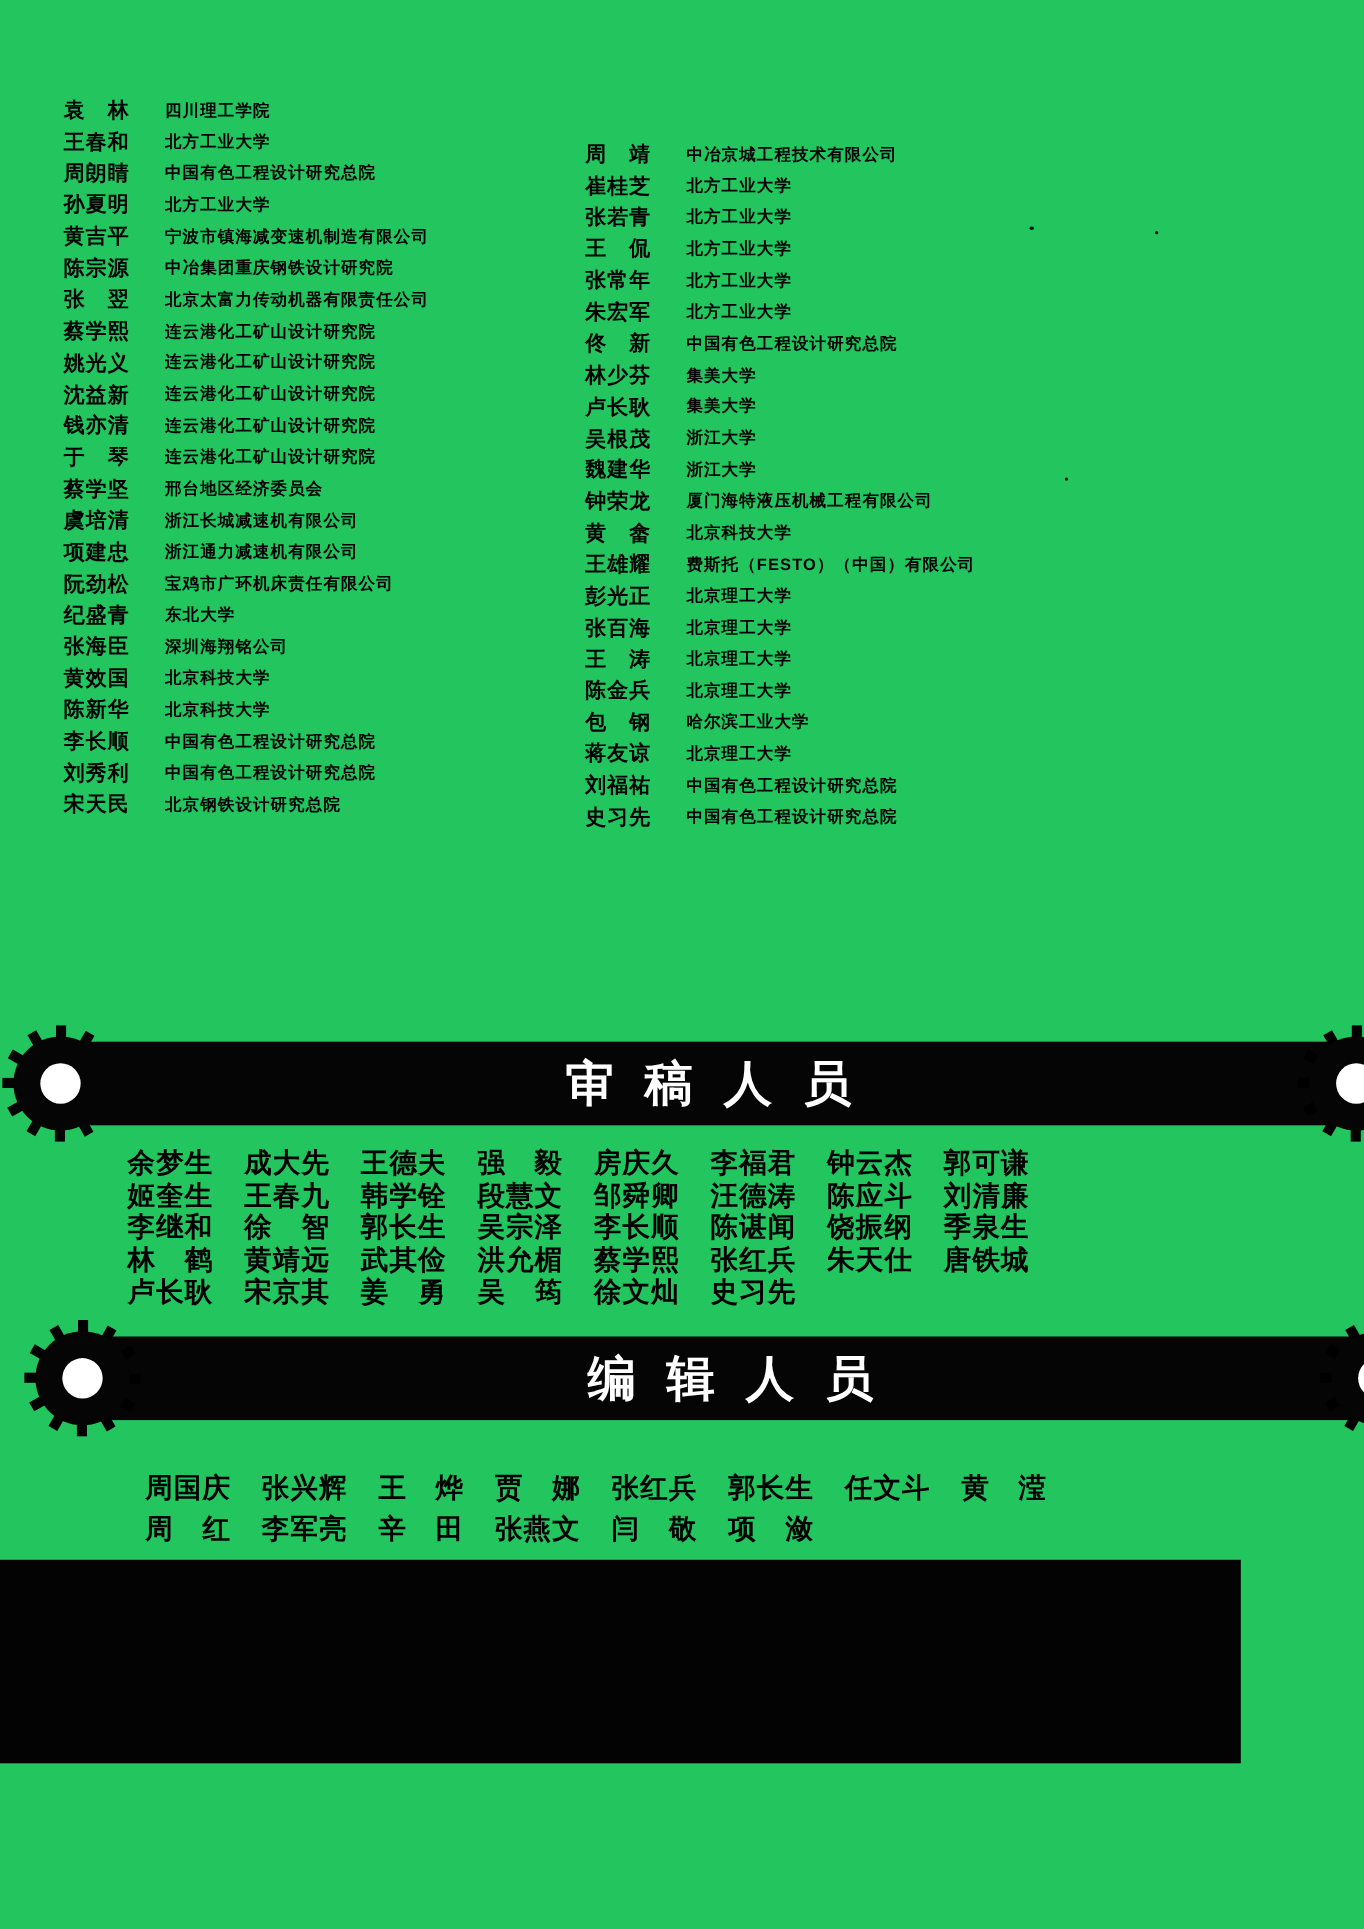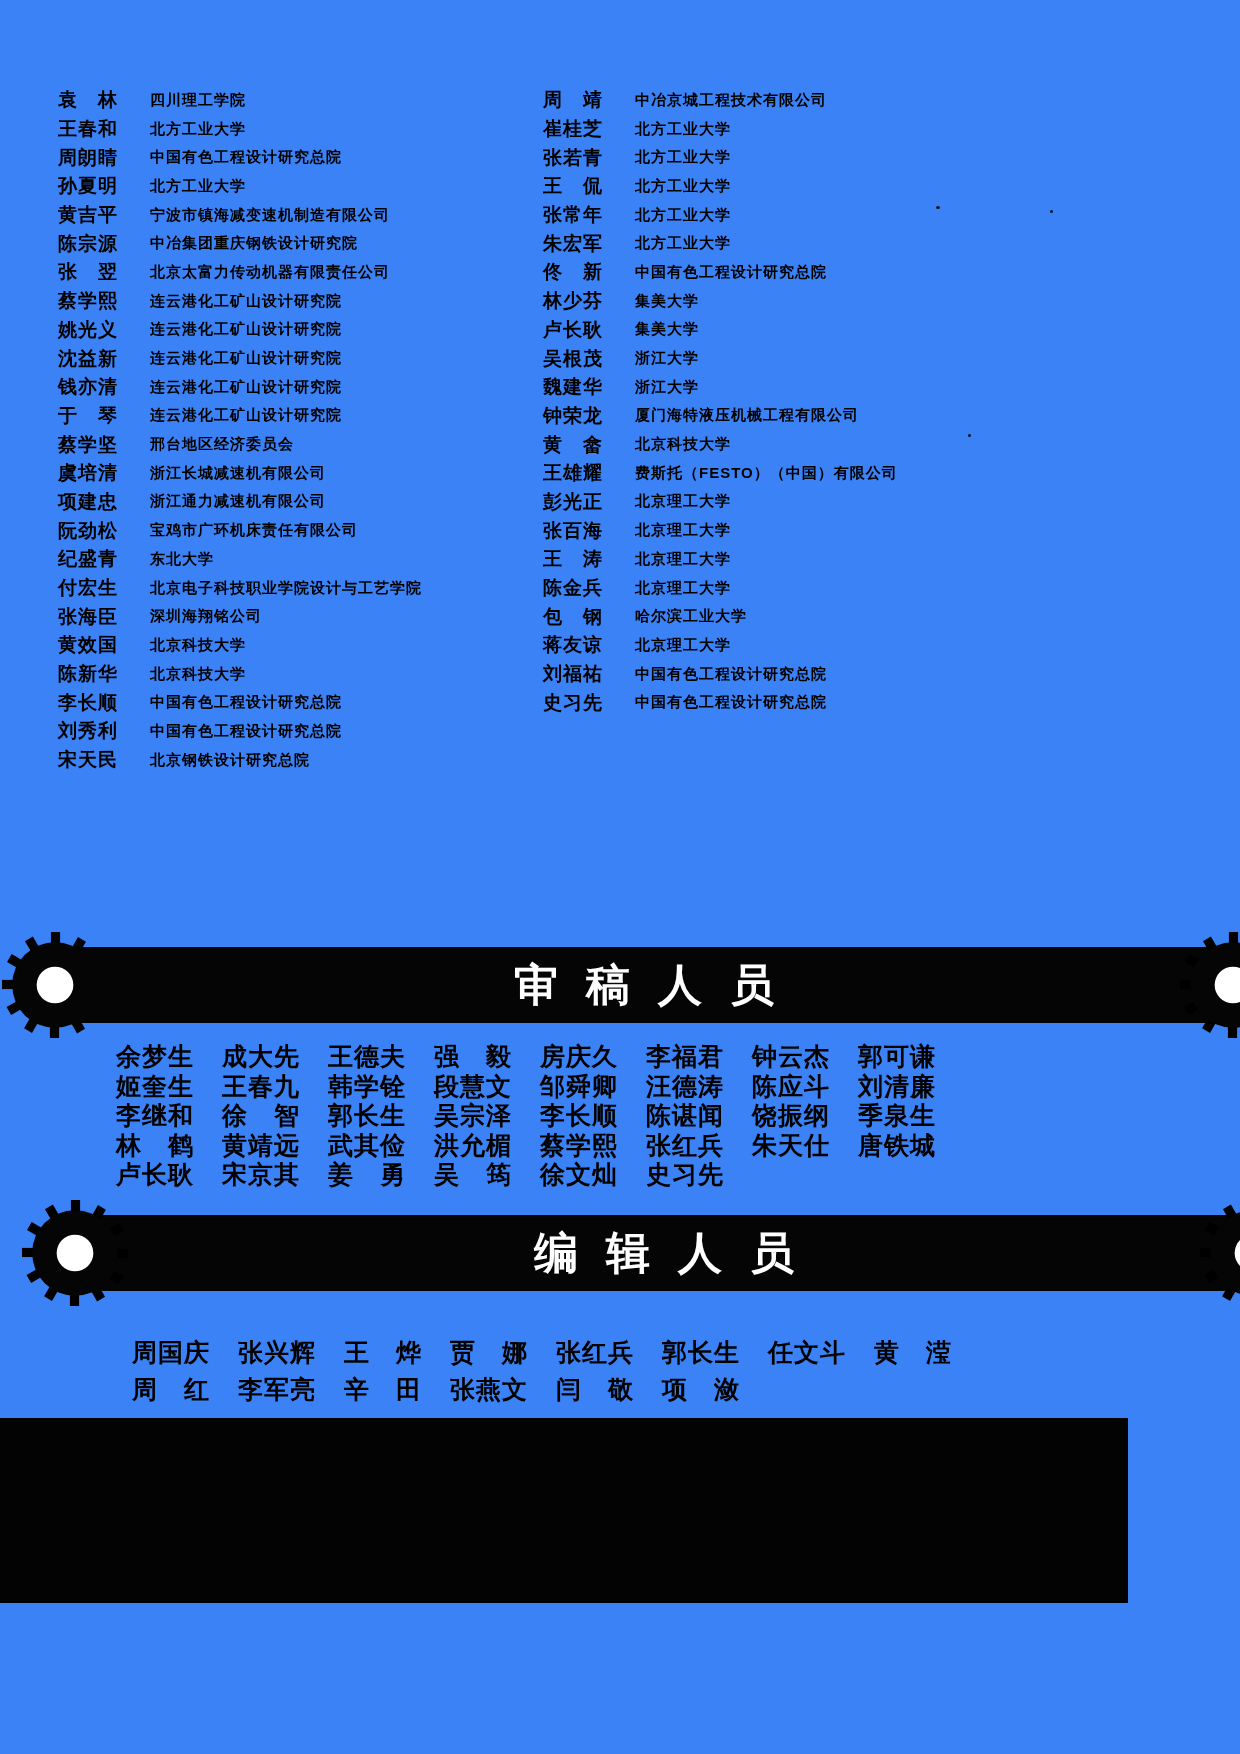--- a/index.html
+++ b/index.html
@@ -1,26 +1,26 @@
 <!DOCTYPE html>
 <html><head>
 <meta charset="utf-8">
 <style>
   html,body{margin:0;padding:0;}
   body{
     width:1240px;height:1754px;position:relative;background:#f7f7f5;
     font-family:"Liberation Sans","DejaVu Sans",sans-serif;color:#000;
     overflow:hidden;
   }
-  .page{position:absolute;inset:0;background:#3b82f6;}
+  .page{position:absolute;inset:0;background:#22c55e;}
 
   
   .contrib-col{position:absolute;top:86px;}
   .contrib-col.left{left:58px;width:475px;}
-  .contrib-col.right{left:543px;width:650px;}
+  .contrib-col.right{left:532px;width:650px;margin-top:40px;}
   .c-row{display:flex;height:28.7px;align-items:center;}
   .c-name{flex:none;width:92px;font-size:19px;font-weight:700;letter-spacing:1px;white-space:pre;}
   .c-org{flex:1;font-size:15px;font-weight:700;letter-spacing:1px;white-space:nowrap;}
 
   
   .banner{position:absolute;left:0;width:1240px;height:112px;padding-left:48px;}
   .banner-bar{
     position:absolute;left:36px;right:36px;top:18px;height:74px;background:#050505;
     display:flex;align-items:center;justify-content:center;
     box-shadow:0 0 0 1px #050505;
@@ -115,24 +115,20 @@
         <span class="c-name">项建忠</span>
         <span class="c-org">浙江通力减速机有限公司</span>
       </div>
       <div class="c-row">
         <span class="c-name">阮劲松</span>
         <span class="c-org">宝鸡市广环机床责任有限公司</span>
       </div>
       <div class="c-row">
         <span class="c-name">纪盛青</span>
         <span class="c-org">东北大学</span>
-      </div>
-      <div class="c-row">
-        <span class="c-name">付宏生</span>
-        <span class="c-org">北京电子科技职业学院设计与工艺学院</span>
       </div>
       <div class="c-row">
         <span class="c-name">张海臣</span>
         <span class="c-org">深圳海翔铭公司</span>
       </div>
       <div class="c-row">
         <span class="c-name">黄效国</span>
         <span class="c-org">北京科技大学</span>
       </div>
       <div class="c-row">

